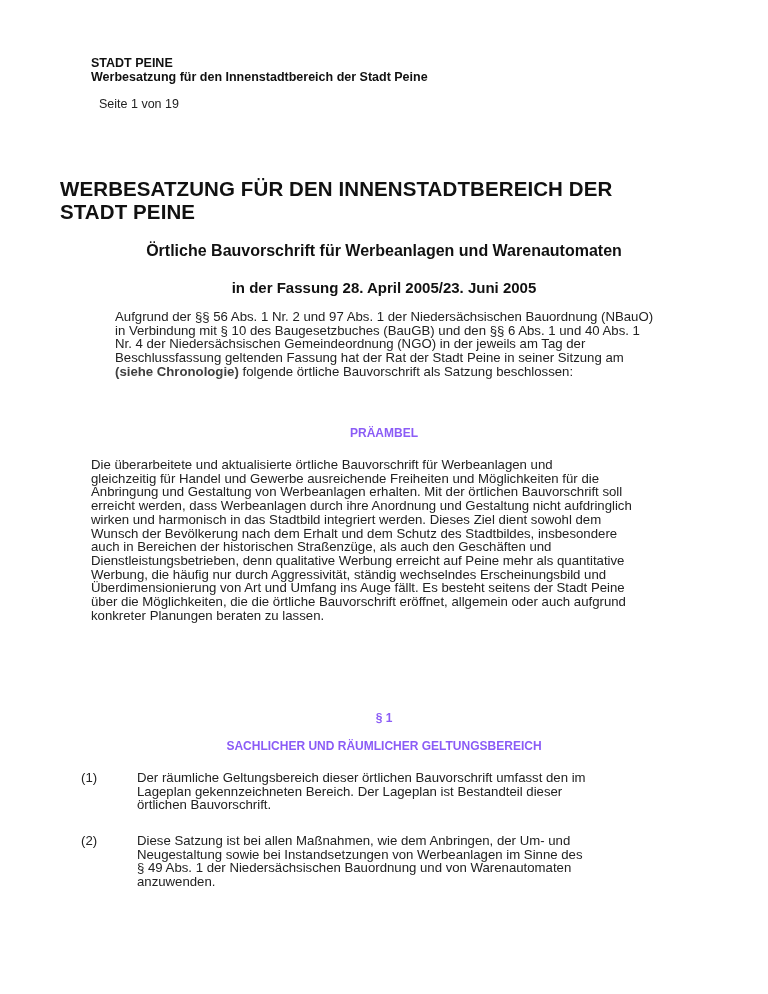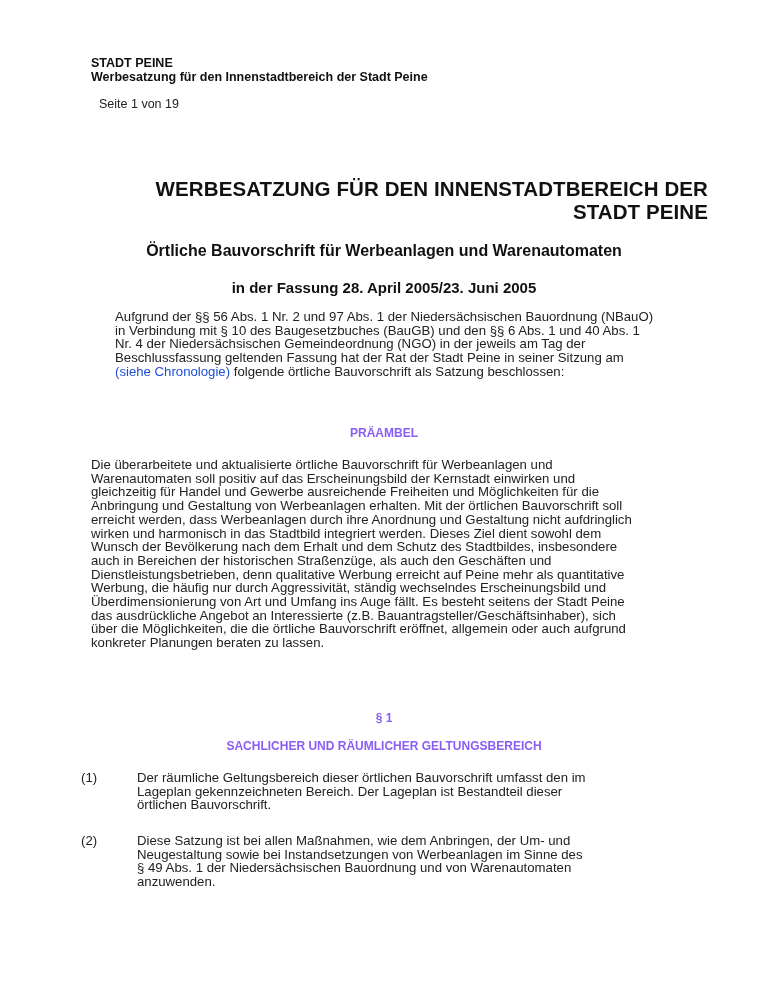--- a/index.html
+++ b/index.html
@@ -5,36 +5,36 @@
   html, body { margin: 0; padding: 0; background: #ffffff; }
   body {
     width: 768px; height: 994px; overflow: hidden; position: relative;
     font-family: "Liberation Sans", sans-serif; color: #1a1a1a;
   }
   .page { position: absolute; left: 0; top: 0; width: 768px; height: 994px; background: #fff; }
   .abs { position: absolute; }
   .hdr { left: 91px; font-size: 12.5px; line-height: 14px; font-weight: bold; color: #111; }
   .pageno { left: 91px; top: 97px; font-size: 12.5px; line-height: 14px; color: #222; margin-left: 8px; }
   .title {
-    left: 60px; width: 648px; top: 177px; text-align: right;
+    left: 60px; width: 648px; top: 177px; text-align: left;
     font-size: 20.5px; font-weight: bold; line-height: 23px; color: #111; letter-spacing: 0.1px;
   }
   .subtitle {
     left: 60px; width: 648px; top: 242px; text-align: center;
     font-size: 16px; font-weight: bold; line-height: 18px; color: #111;
   }
   .fassung {
     left: 60px; width: 648px; top: 281px; text-align: center;
     font-size: 15px; font-weight: bold; line-height: 14px; color: #111;
   }
   .para {
     left: 91px; width: 600px; font-size: 13.2px; line-height: 13.7px; color: #222;
   }
   .line { white-space: nowrap; display: block; }
-  .link { color: #1d4ed8; font-weight: normal; cursor: pointer; }
+  .link { color: #404040; font-weight: bold; cursor: pointer; }
   .center-head {
     left: 60px; width: 648px; text-align: center; font-size: 12px; font-weight: bold;
     line-height: 14px; color: #8b5cf6;
   }
   .item { left: 81px; width: 620px; font-size: 13.2px; line-height: 13.7px; color: #222; }
   .item .num { position: absolute; left: 0; top: 0; }
   .item .txt { position: absolute; left: 56px; top: 0; width: 560px; }
 </style>
 </head>
 <body>
@@ -57,31 +57,29 @@
     <span class="line">Aufgrund der §§ 56 Abs. 1 Nr. 2 und 97 Abs. 1 der Niedersächsischen Bauordnung (NBauO)</span>
     <span class="line">in Verbindung mit § 10 des Baugesetzbuches (BauGB) und den §§ 6 Abs. 1 und 40 Abs. 1</span>
     <span class="line">Nr. 4 der Niedersächsischen Gemeindeordnung (NGO) in der jeweils am Tag der</span>
     <span class="line">Beschlussfassung geltenden Fassung hat der Rat der Stadt Peine in seiner Sitzung am</span>
     <span class="line"><a class="link">(siehe Chronologie)</a><span> folgende örtliche Bauvorschrift als Satzung beschlossen:</span></span>
   </div>
 
   <div class="abs center-head" style="top:426px;">PRÄAMBEL</div>
   <div class="abs para" style="top:458px;" id="preamble-lines">
       <span class="line">Die überarbeitete und aktualisierte örtliche Bauvorschrift für Werbeanlagen und</span>
-      <span class="line">Warenautomaten soll positiv auf das Erscheinungsbild der Kernstadt einwirken und</span>
       <span class="line">gleichzeitig für Handel und Gewerbe ausreichende Freiheiten und Möglichkeiten für die</span>
       <span class="line">Anbringung und Gestaltung von Werbeanlagen erhalten. Mit der örtlichen Bauvorschrift soll</span>
       <span class="line">erreicht werden, dass Werbeanlagen durch ihre Anordnung und Gestaltung nicht aufdringlich</span>
       <span class="line">wirken und harmonisch in das Stadtbild integriert werden. Dieses Ziel dient sowohl dem</span>
       <span class="line">Wunsch der Bevölkerung nach dem Erhalt und dem Schutz des Stadtbildes, insbesondere</span>
       <span class="line">auch in Bereichen der historischen Straßenzüge, als auch den Geschäften und</span>
       <span class="line">Dienstleistungsbetrieben, denn qualitative Werbung erreicht auf Peine mehr als quantitative</span>
       <span class="line">Werbung, die häufig nur durch Aggressivität, ständig wechselndes Erscheinungsbild und</span>
       <span class="line">Überdimensionierung von Art und Umfang ins Auge fällt. Es besteht seitens der Stadt Peine</span>
-      <span class="line">das ausdrückliche Angebot an Interessierte (z.B. Bauantragsteller/Geschäftsinhaber), sich</span>
       <span class="line">über die Möglichkeiten, die die örtliche Bauvorschrift eröffnet, allgemein oder auch aufgrund</span>
       <span class="line">konkreter Planungen beraten zu lassen.</span>
     </div>
 
   <div class="abs center-head" style="top:711px;">§ 1</div>
   <div class="abs center-head" style="top:739px;">SACHLICHER UND RÄUMLICHER GELTUNGSBEREICH</div>
 
   <div class="abs item" style="top:771px; height:45px;">
     <span class="num">(1)</span>
     <div class="txt">

